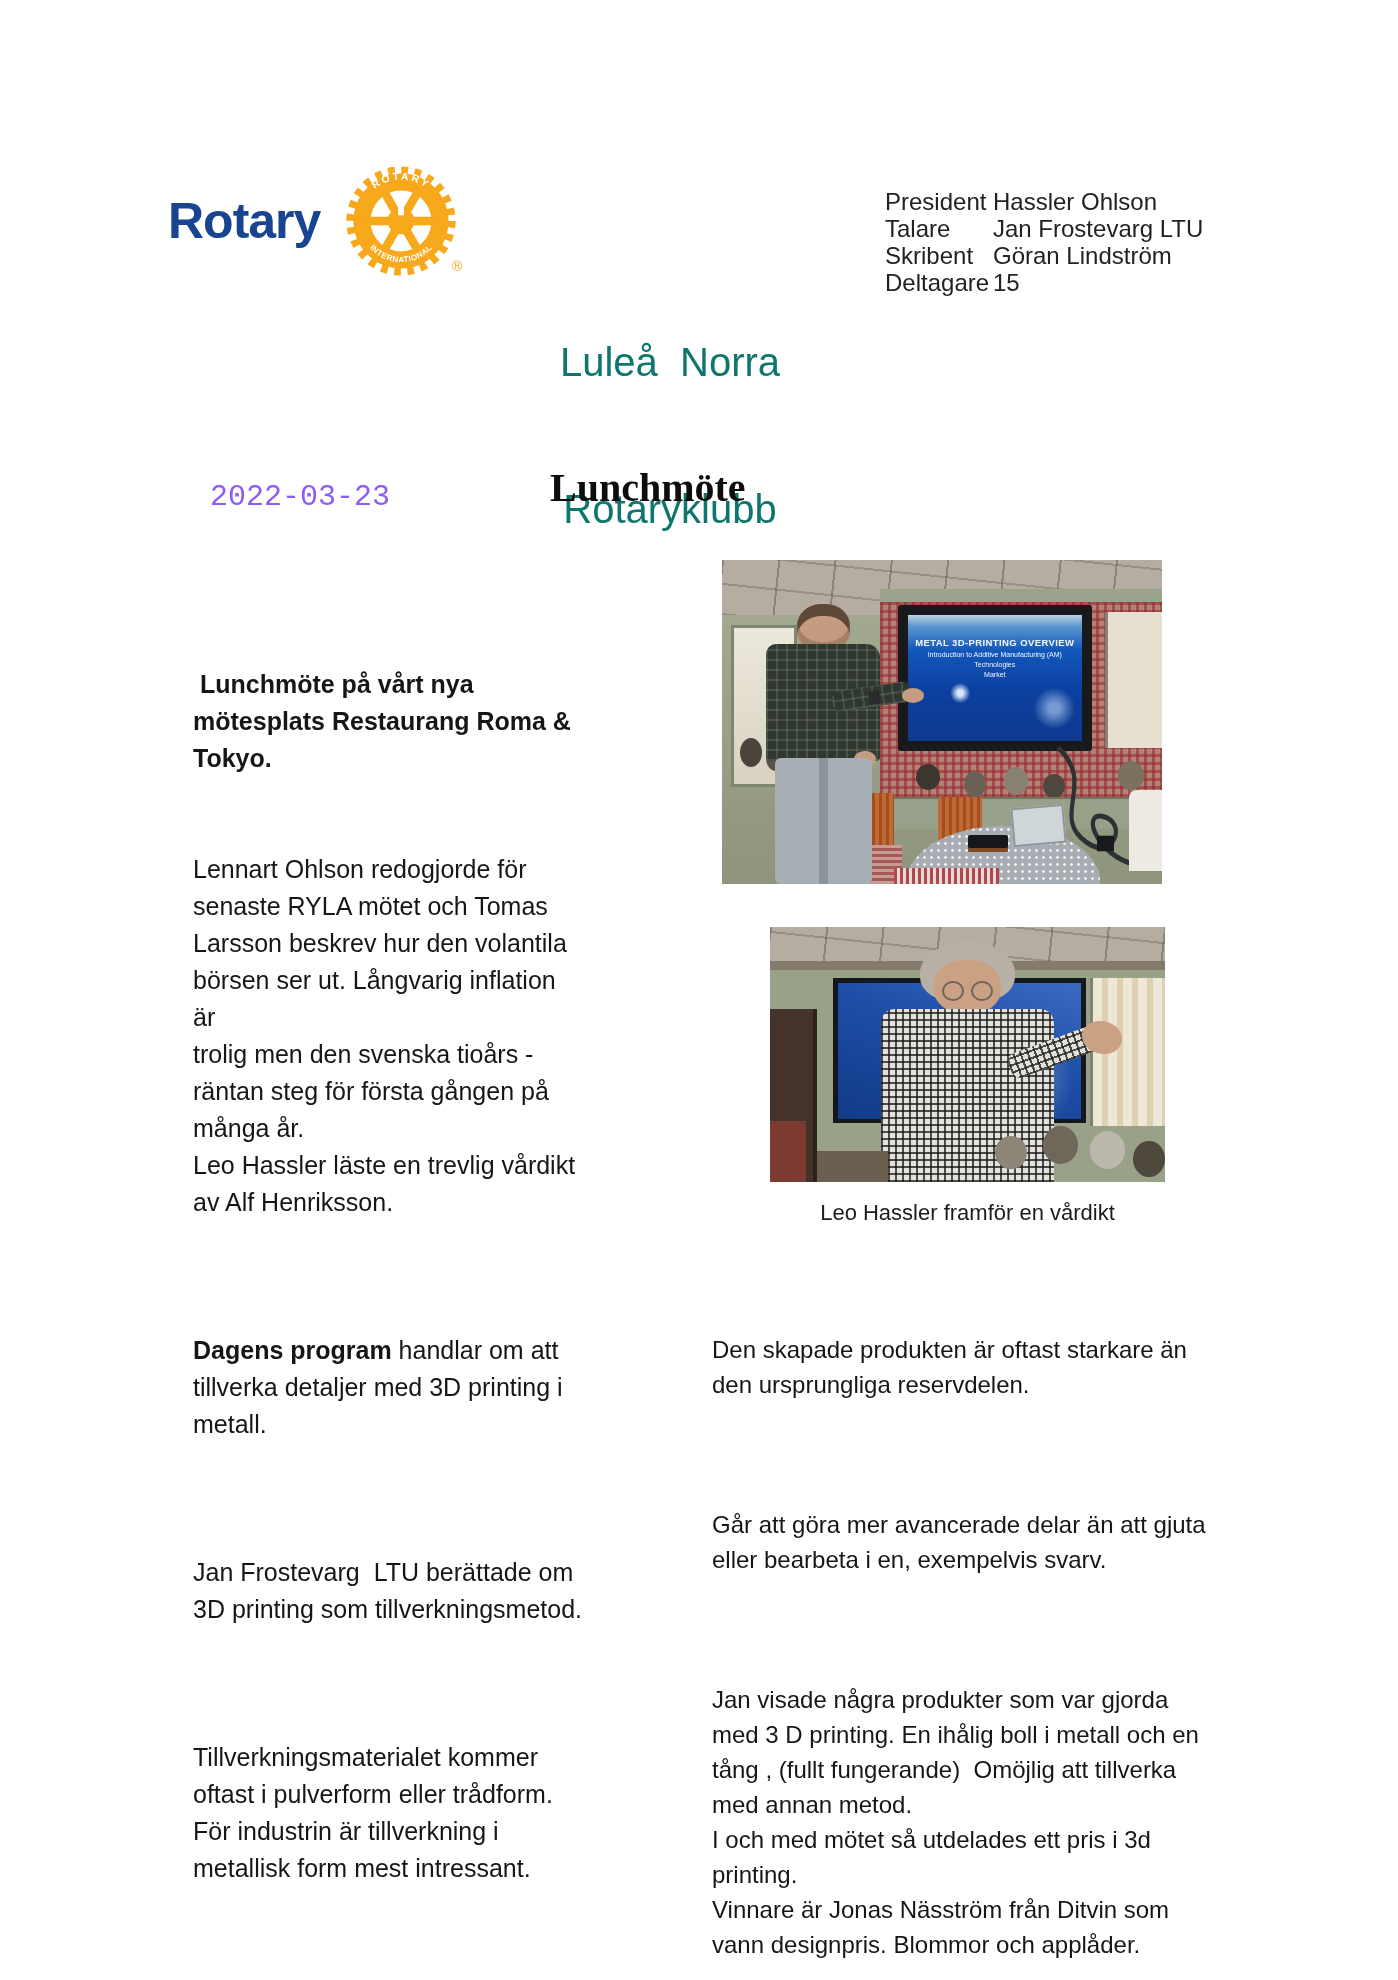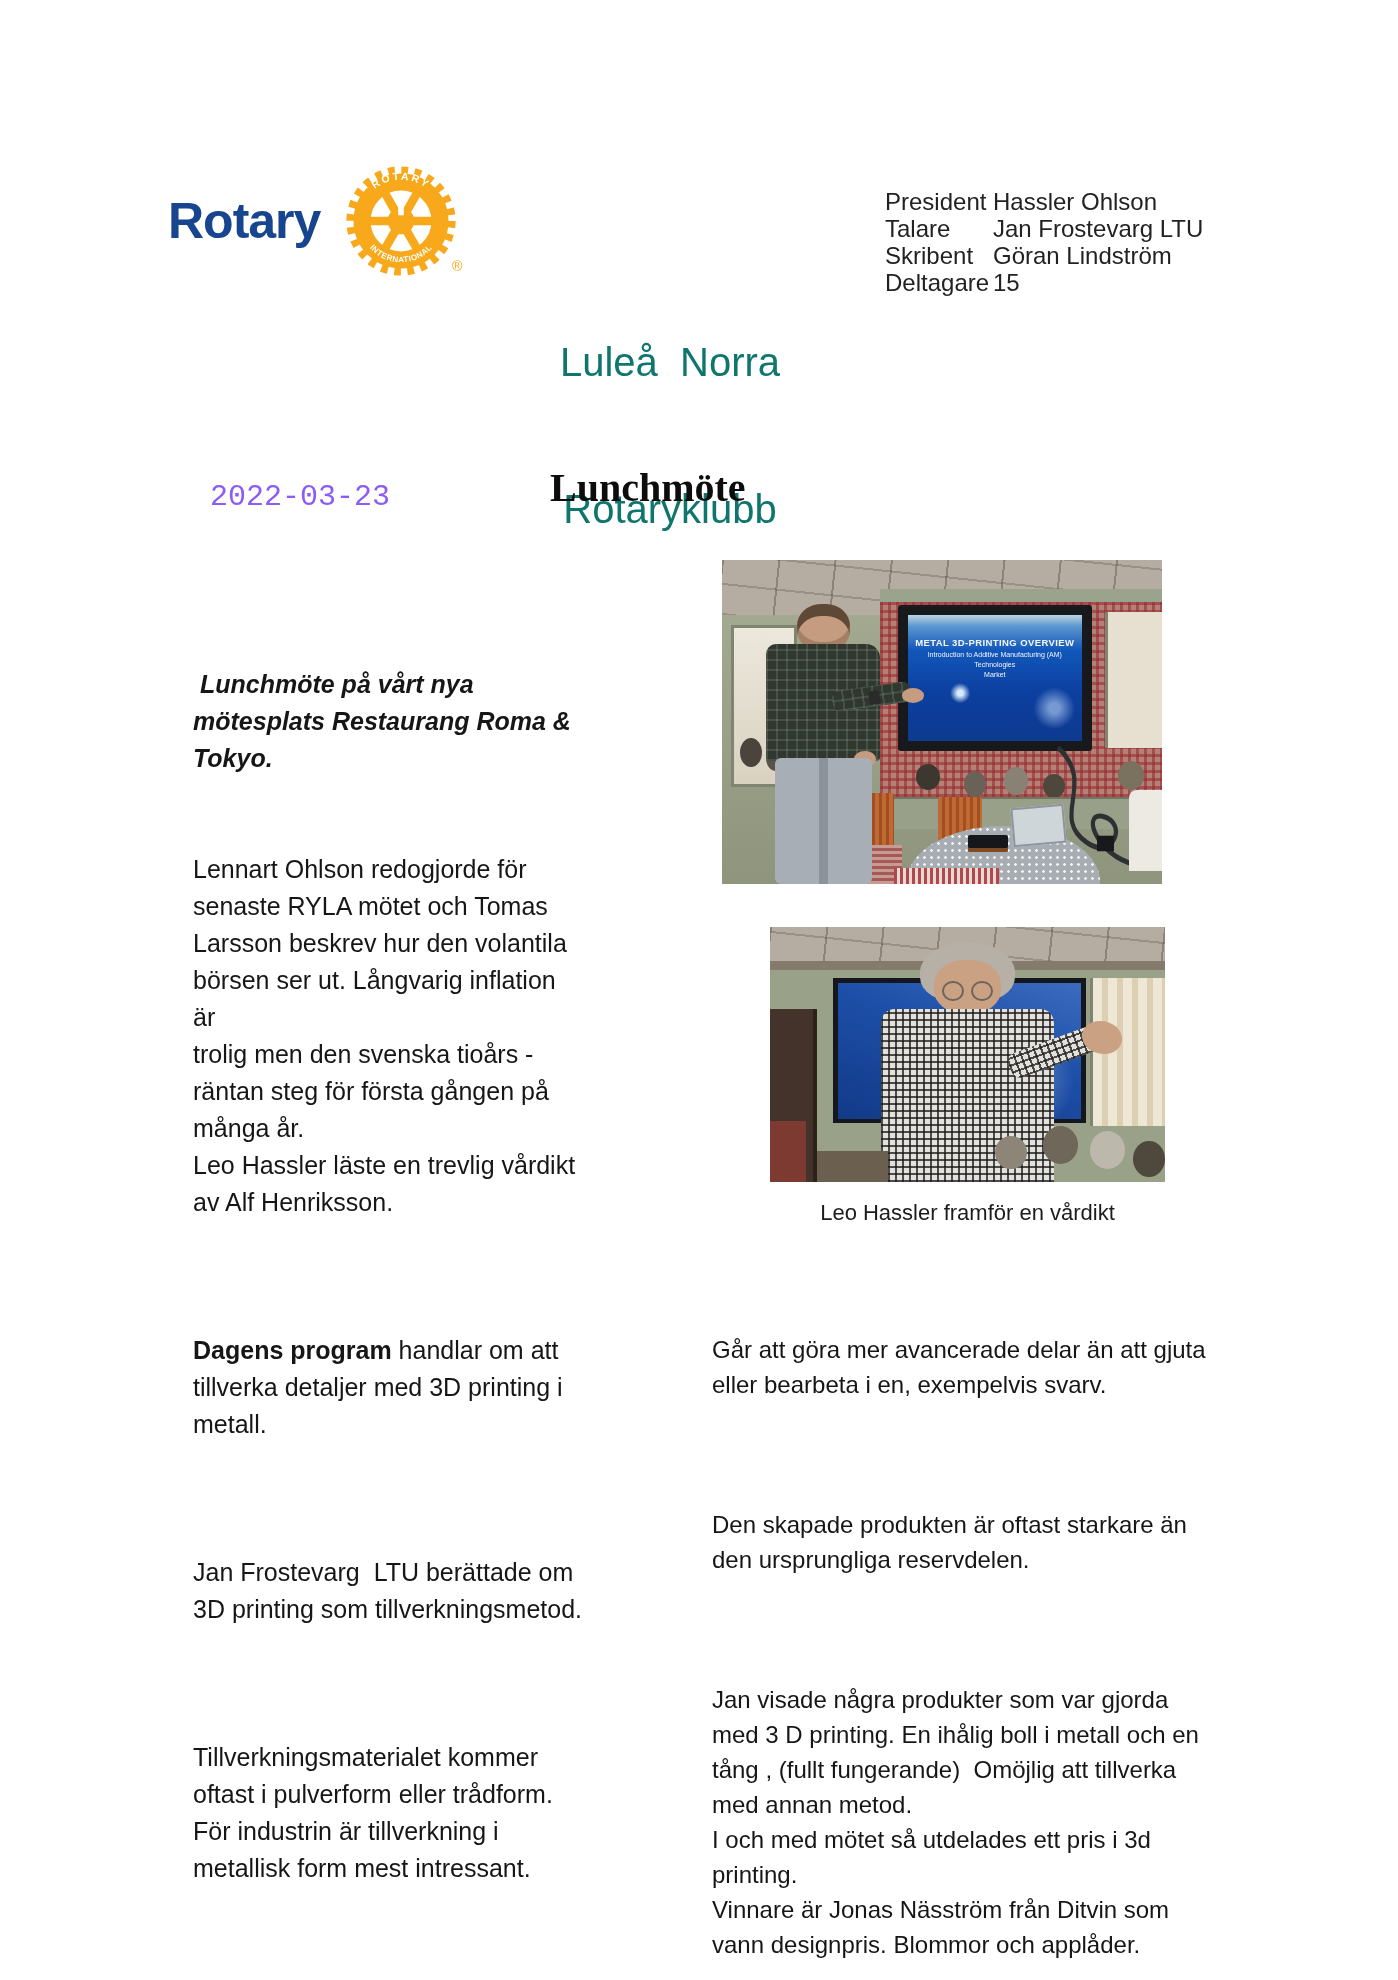--- a/index.html
+++ b/index.html
@@ -29,21 +29,21 @@
   
   .date { left:210px; top:480px; font-family:Liberation Mono, monospace; font-size:30px; color:#8b5cf6; }
   .main-title { left:550px; top:464px; font-family:"Liberation Serif", serif; font-size:40px; font-weight:700; color:#0d0d0d; }
 
   
   .col { white-space:pre-wrap; color:#161616; }
   .left-col  { left:193px; top:592px;  width:390px; font-size:25px; line-height:37px; }
   .right-col { left:712px; top:1262px; width:540px; font-size:24px; line-height:35px; }
   .left-col  .para { margin-bottom:37px; }
   .right-col .para { margin-bottom:35px; }
-  .nogap { margin-bottom:0 !important;font-style:italic; }
+  .nogap { margin-bottom:0 !important; }
   .b { font-weight:700; }
 
   .caption { left:770px; top:1200px; width:395px; text-align:center; font-size:22px; color:#1c1c1c; }
 
   
   .photo { overflow:hidden; background:#9aa189; border-radius:1px; }
   #photo1 { left:722px; top:560px; width:440px; height:324px; }
   #photo2 { left:770px; top:927px; width:395px; height:255px; }
 
   .ceiling {
@@ -224,24 +224,24 @@
     <div class="abs" style="left:57%; top:82%; width:8%; height:13%; border-radius:50%; background:#8d8678;"></div>
     <div class="abs" style="left:69%; top:78%; width:9%; height:15%; border-radius:50%; background:#6e675a;"></div>
     <div class="abs" style="left:81%; top:80%; width:9%; height:15%; border-radius:50%; background:#bdb8ac;"></div>
     <div class="abs" style="left:92%; top:84%; width:8%; height:14%; border-radius:50%; background:#4e483d;"></div>
     <div class="abs" style="left:12%; top:88%; width:18%; height:12%; background:#6b5f4f;"></div>
   </div>
 
   <div class="abs caption">Leo Hassler framför en vårdikt</div>
 
   <div class="abs col right-col">
+    <div class="para">Den skapade produkten är oftast starkare än
+den ursprungliga reservdelen.</div>
     <div class="para">Går att göra mer avancerade delar än att gjuta
 eller bearbeta i en, exempelvis svarv.</div>
-    <div class="para">Den skapade produkten är oftast starkare än
-den ursprungliga reservdelen.</div>
     <div class="para">Jan visade några produkter som var gjorda
 med 3 D printing. En ihålig boll i metall och en
 tång , (fullt fungerande)  Omöjlig att tillverka
 med annan metod.
 I och med mötet så utdelades ett pris i 3d
 printing.
 Vinnare är Jonas Näsström från Ditvin som
 vann designpris. Blommor och applåder.</div>
     
     

